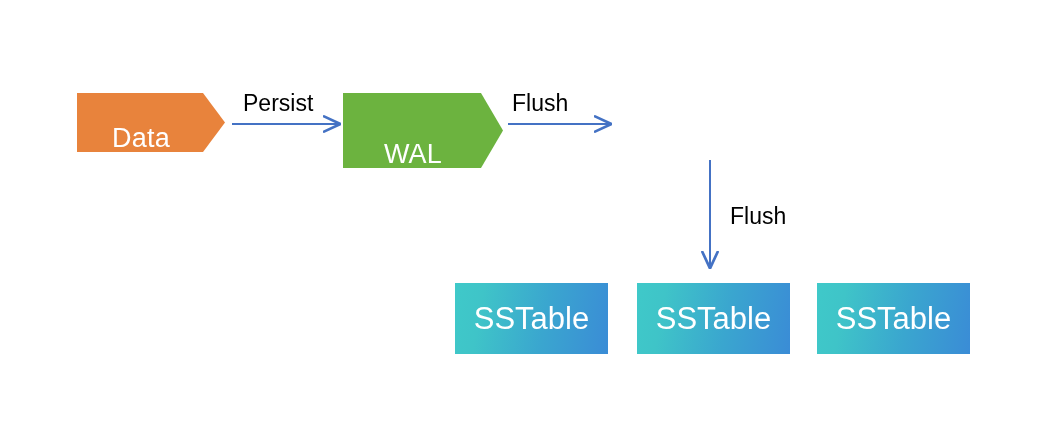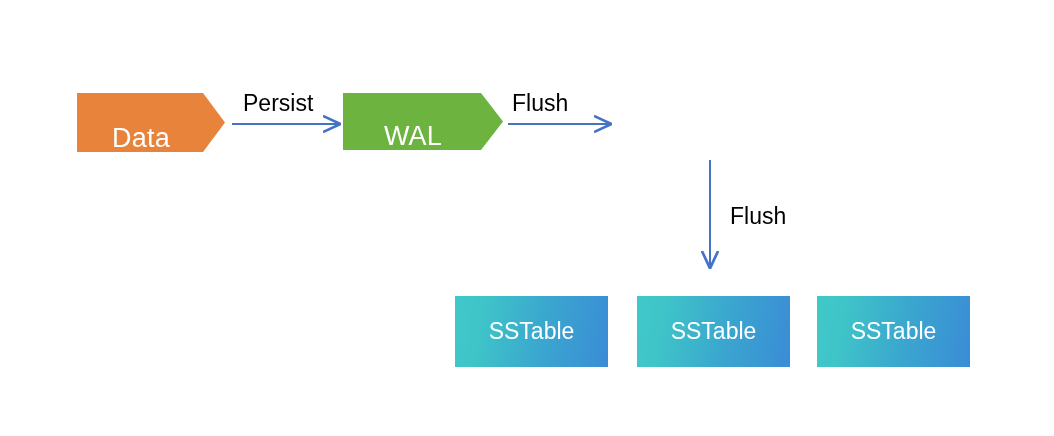--- a/index.html
+++ b/index.html
@@ -48,50 +48,50 @@
     background: #e8833c;
     -webkit-clip-path: polygon(0 0, 126px 0, 100% 50%, 126px 100%, 0 100%);
     clip-path: polygon(0 0, 126px 0, 100% 50%, 126px 100%, 0 100%);
   }
   .chevron.data-node .chev-label { padding-right: 20px; }
 
   .chevron.wal-node {
     left: 343px;
     top: 93px;
     width: 160px;
-    height: 57px;
+    height: 75px;
     background: #6cb33f;
     -webkit-clip-path: polygon(0 0, 138px 0, 100% 50%, 138px 100%, 0 100%);
     clip-path: polygon(0 0, 138px 0, 100% 50%, 138px 100%, 0 100%);
   }
   .chevron.wal-node .chev-label { padding-right: 20px; }
 
   .chevron.memtables-node {
     left: 614px;
     top: 93px;
     width: 238px;
     height: 59px;
     background: #edb200;
     -webkit-clip-path: polygon(0 0, 206px 0, 100% 50%, 206px 100%, 0 100%);
     clip-path: polygon(0 0, 206px 0, 100% 50%, 206px 100%, 0 100%);
   }
   .chevron.memtables-node .chev-label { padding-right: 28px; }
 
   
   .sstable {
     position: absolute;
-    top: 296px;
+    top: 283px;
     width: 153px;
     height: 71px;
     background: linear-gradient(100deg, #3fc9c9 0%, #3fc4c8 18%, #3aa6cf 58%, #3a8cd6 100%);
     display: flex;
     align-items: center;
     justify-content: center;
     color: #ffffff;
-    font-size: 23px;
+    font-size: 31px;
     line-height: 1;
     white-space: nowrap;
     box-sizing: border-box;
   }
   .sstable.s1 { left: 455px; }
   .sstable.s2 { left: 637px; }
   .sstable.s3 { left: 817px; }
 
   
   .edge-label {

